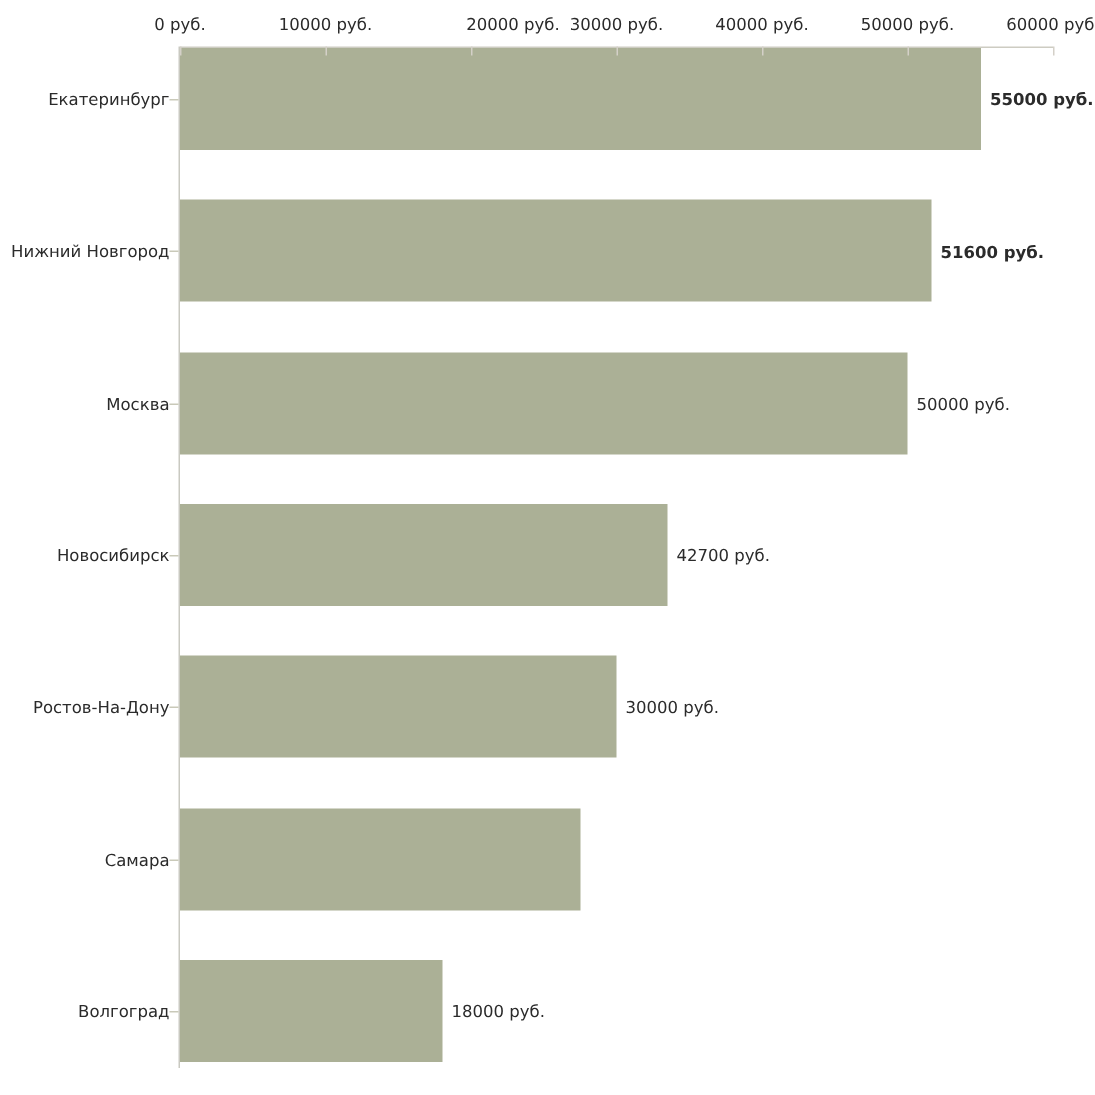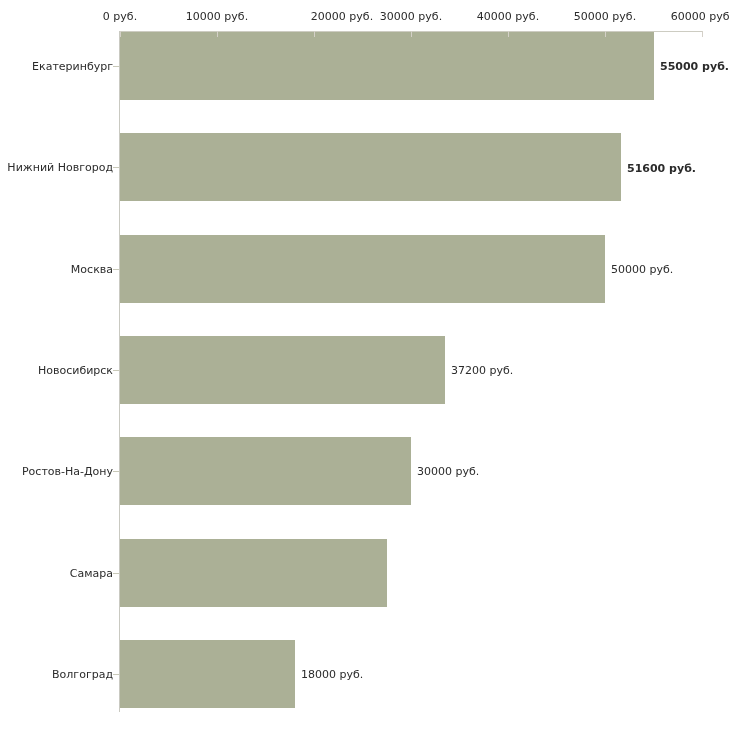--- a/index.html
+++ b/index.html
@@ -100,21 +100,21 @@
     <div class="y-tick" style="left: 113px; top: 167px;"></div>
     <div class="bar" style="left: 120px; top: 133px; width: 501px; height: 68px; background: rgb(171, 176, 150);"></div>
     <div class="value-label" style="left: 627px; top: 134px; height: 68px; color: rgb(43, 43, 43); font-weight: bold;">51600 руб.</div>
     <div class="category-label" style="left: 0px; width: 113px; top: 235px; height: 68px; color: rgb(43, 43, 43);">Москва</div>
     <div class="y-tick" style="left: 113px; top: 269px;"></div>
     <div class="bar" style="left: 120px; top: 235px; width: 485px; height: 68px; background: rgb(171, 176, 150);"></div>
     <div class="value-label" style="left: 611px; top: 235px; height: 68px; color: rgb(43, 43, 43);">50000 руб.</div>
     <div class="category-label" style="left: 0px; width: 113px; top: 336px; height: 68px; color: rgb(43, 43, 43);">Новосибирск</div>
     <div class="y-tick" style="left: 113px; top: 370px;"></div>
     <div class="bar" style="left: 120px; top: 336px; width: 325px; height: 68px; background: rgb(171, 176, 150);"></div>
-    <div class="value-label" style="left: 451px; top: 336px; height: 68px; color: rgb(43, 43, 43);">37200 руб.</div>
+    <div class="value-label" style="left: 451px; top: 336px; height: 68px; color: rgb(43, 43, 43);">42700 руб.</div>
     <div class="category-label" style="left: 0px; width: 113px; top: 437px; height: 68px; color: rgb(43, 43, 43);">Ростов-На-Дону</div>
     <div class="y-tick" style="left: 113px; top: 471px;"></div>
     <div class="bar" style="left: 120px; top: 437px; width: 291px; height: 68px; background: rgb(171, 176, 150);"></div>
     <div class="value-label" style="left: 417px; top: 437px; height: 68px; color: rgb(43, 43, 43);">30000 руб.</div>
     <div class="category-label" style="left: 0px; width: 113px; top: 539px; height: 68px; color: rgb(43, 43, 43);">Самара</div>
     <div class="y-tick" style="left: 113px; top: 573px;"></div>
     <div class="bar" style="left: 120px; top: 539px; width: 267px; height: 68px; background: rgb(171, 176, 150);"></div>
     <div class="category-label" style="left: 0px; width: 113px; top: 640px; height: 68px; color: rgb(43, 43, 43);">Волгоград</div>
     <div class="y-tick" style="left: 113px; top: 674px;"></div>
     <div class="bar" style="left: 120px; top: 640px; width: 175px; height: 68px; background: rgb(171, 176, 150);"></div>

